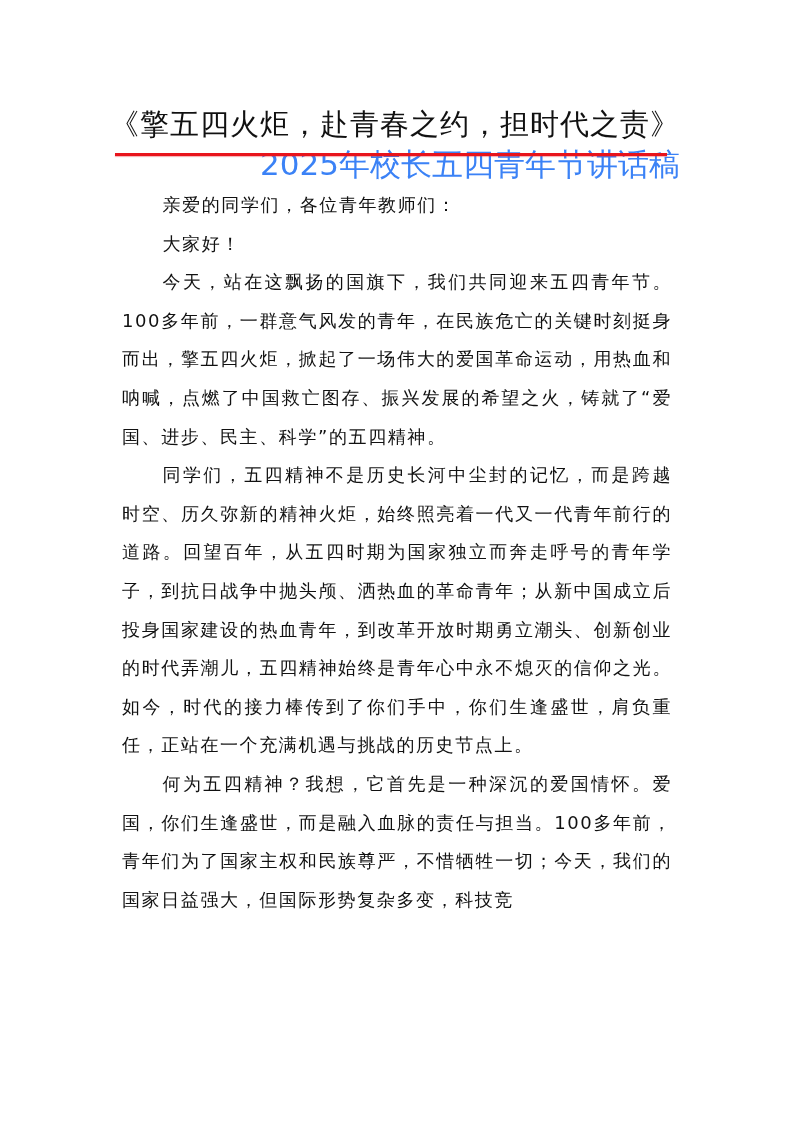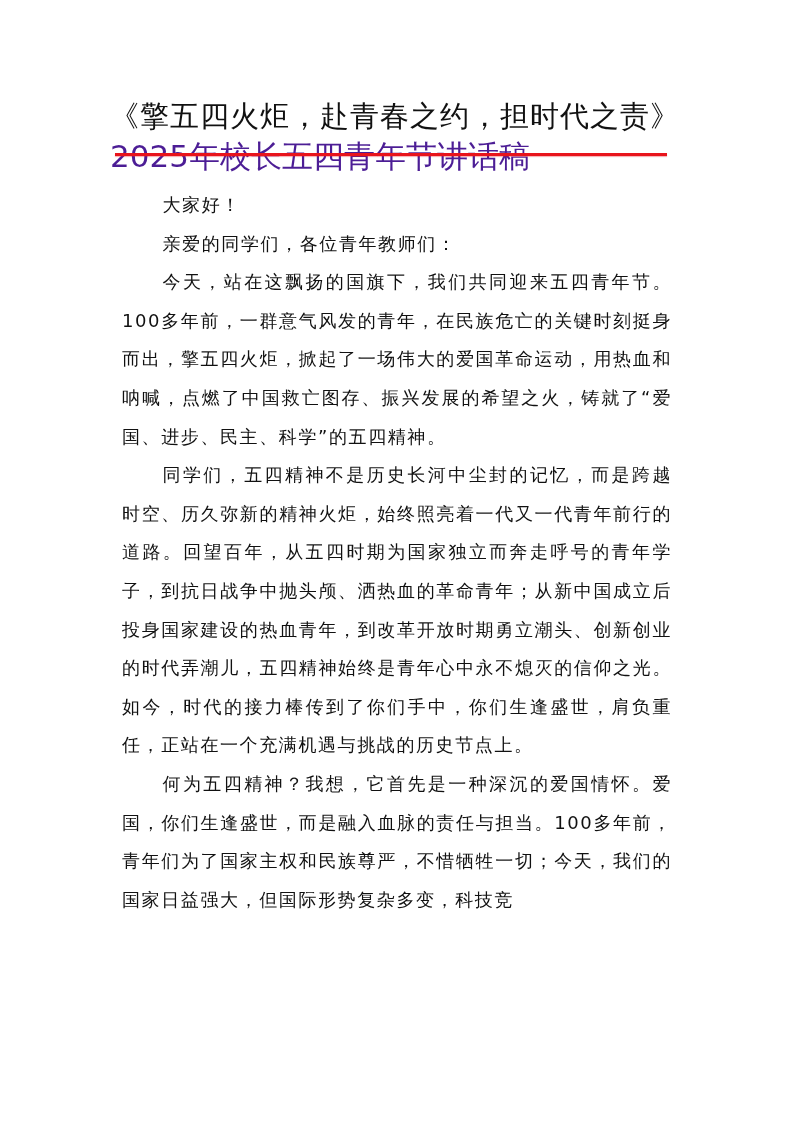--- a/index.html
+++ b/index.html
@@ -18,39 +18,39 @@
     .page {
       position: absolute;
       left: 0; top: 0;
       width: 793px;
       height: 1122px;
       background: #ffffff;
     }
     .title-block {
       position: absolute;
       left: 110px;
-      top: 96px;
+      top: 104px;
       width: 570px;
-      text-align: left;
+      text-align: right;
     }
     .title-line1 {
       font-family: "DejaVu Serif", "Liberation Serif", serif;
       font-size: 29px;
       line-height: 40px;
       letter-spacing: 1px;
       white-space: nowrap;
       color: #111;
     }
     .title-line2 {
       font-family: "DejaVu Sans", "Liberation Sans", sans-serif;
       font-size: 31px;
       line-height: 40px;
       letter-spacing: 0px;
       white-space: nowrap;
-      color: #4c1d95;
+      color: #3b82f6;
     }
     .strike-line {
       position: absolute;
       left: 115px;
       top: 153px;
       width: 552px;
       height: 3px;
       background: #e8141c;
       box-shadow: 0 1px 1px rgba(232,20,28,0.35);
     }
@@ -80,20 +80,20 @@
 <div class="page">
 
   <div class="title-block">
     <div class="title-line1">《擎五四火炬，赴青春之约，担时代之责》</div>
     <div class="title-line2">2025年校长五四青年节讲话稿</div>
   </div>
 
   <div class="strike-line"></div>
 
   <div class="body-text">
+    <p class="indent">亲爱的同学们，各位青年教师们：</p>
     <p class="indent">大家好！</p>
-    <p class="indent">亲爱的同学们，各位青年教师们：</p>
     <p class="indent">今天，站在这飘扬的国旗下，我们共同迎来五四青年节。100多年前，一群意气风发的青年，在民族危亡的关键时刻挺身而出，擎五四火炬，掀起了一场伟大的爱国革命运动，用热血和呐喊，点燃了中国救亡图存、振兴发展的希望之火，铸就了“爱国、进步、民主、科学”的五四精神。</p>
     <p class="indent">同学们，五四精神不是历史长河中尘封的记忆，而是跨越时空、历久弥新的精神火炬，始终照亮着一代又一代青年前行的道路。回望百年，从五四时期为国家独立而奔走呼号的青年学子，到抗日战争中抛头颅、洒热血的革命青年；从新中国成立后投身国家建设的热血青年，到改革开放时期勇立潮头、创新创业的时代弄潮儿，五四精神始终是青年心中永不熄灭的信仰之光。如今，时代的接力棒传到了你们手中，你们生逢盛世，肩负重任，正站在一个充满机遇与挑战的历史节点上。</p>
     <p class="indent">何为五四精神？我想，它首先是一种深沉的爱国情怀。爱国，你们生逢盛世，而是融入血脉的责任与担当。100多年前，青年们为了国家主权和民族尊严，不惜牺牲一切；今天，我们的国家日益强大，但国际形势复杂多变，科技竞</p>
   </div>
 
 </div>
 
 </body></html>

